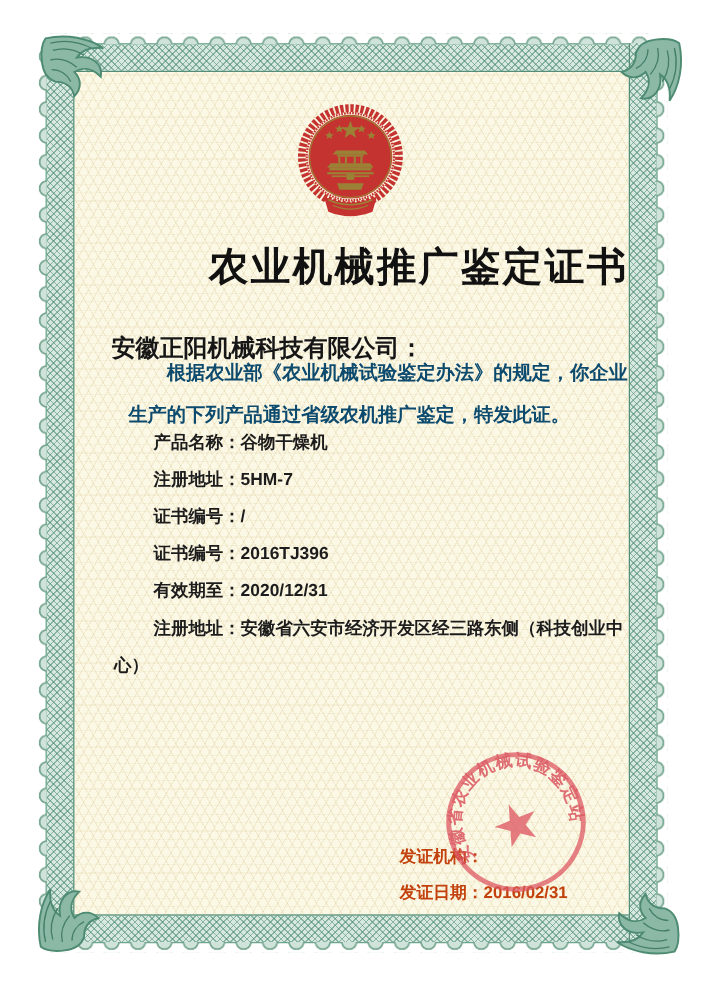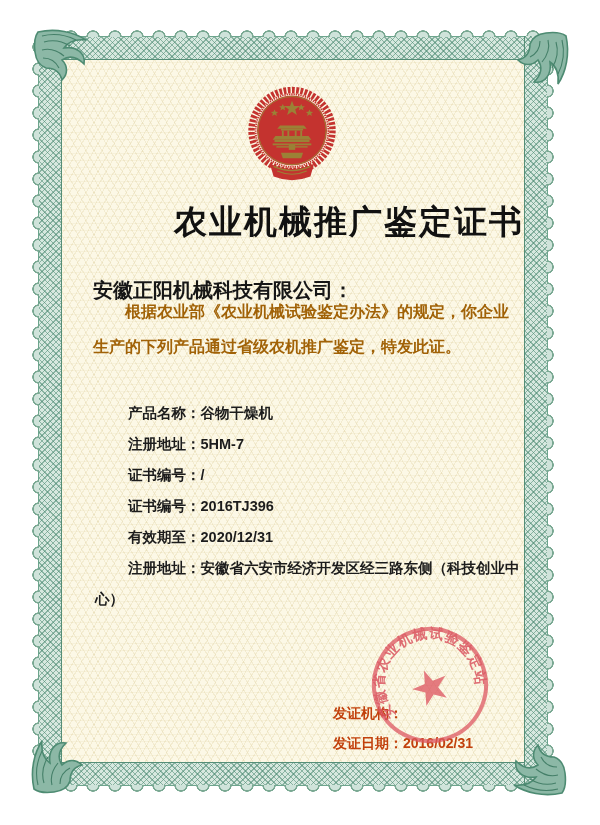--- a/index.html
+++ b/index.html
@@ -45,26 +45,26 @@
 
   
   .emblem{position:absolute;left:246px;top:86px;width:92px;height:102px;}
 
   .title{position:absolute;left:60px;right:76px;top:200px;text-align:right;
     font-family:"Liberation Serif", serif;font-weight:bold;font-size:33px;
     letter-spacing:2px;color:#111;}
 
   .recipient{position:absolute;left:93px;top:259px;font-size:20px;font-weight:bold;color:#161616;margin-top:18px;}
 
-  .body-text{position:absolute;left:93px;top:294px;width:420px;font-size:16px;font-weight:bold;
-    line-height:35px;color:#a16207;}
+  .body-text{position:absolute;left:107px;top:294px;width:420px;font-size:16px;font-weight:bold;
+    line-height:35px;color:#0c4a6e;}
   .body-line.indent{text-indent:32px;}
 
   .fields{position:absolute;left:95px;top:354px;width:430px;font-size:14.5px;font-weight:bold;
-    line-height:31px;color:#1c1c1c;margin-top:44px;}
+    line-height:31px;color:#1c1c1c;}
   .field{text-indent:33px;}
   .field .fvalue{text-indent:0;}
 
   .footer{position:absolute;left:333px;top:698px;font-size:14px;font-weight:bold;
     line-height:30px;color:#c2410c;z-index:2;}
 
   .stamp{position:absolute;left:353px;top:608px;width:154px;height:154px;z-index:5;
     opacity:.9;pointer-events:none;}
   .stamp text{font-family:"Liberation Sans", sans-serif;font-weight:bold;}
 </style>

